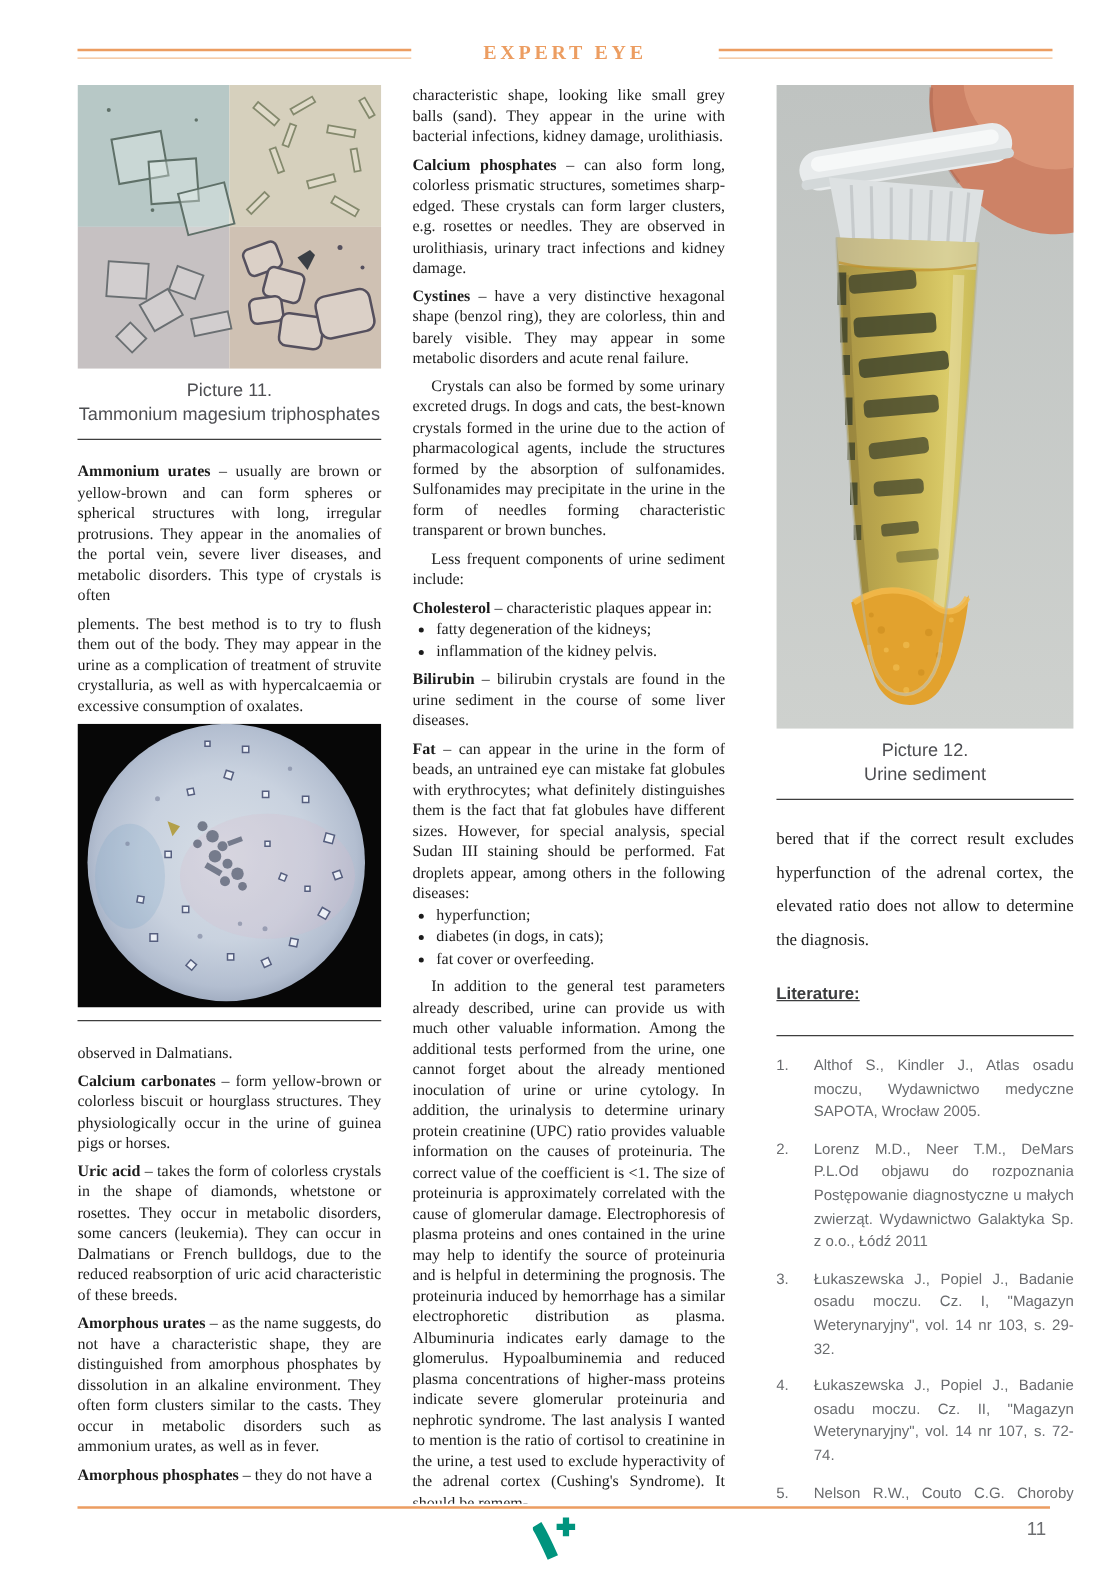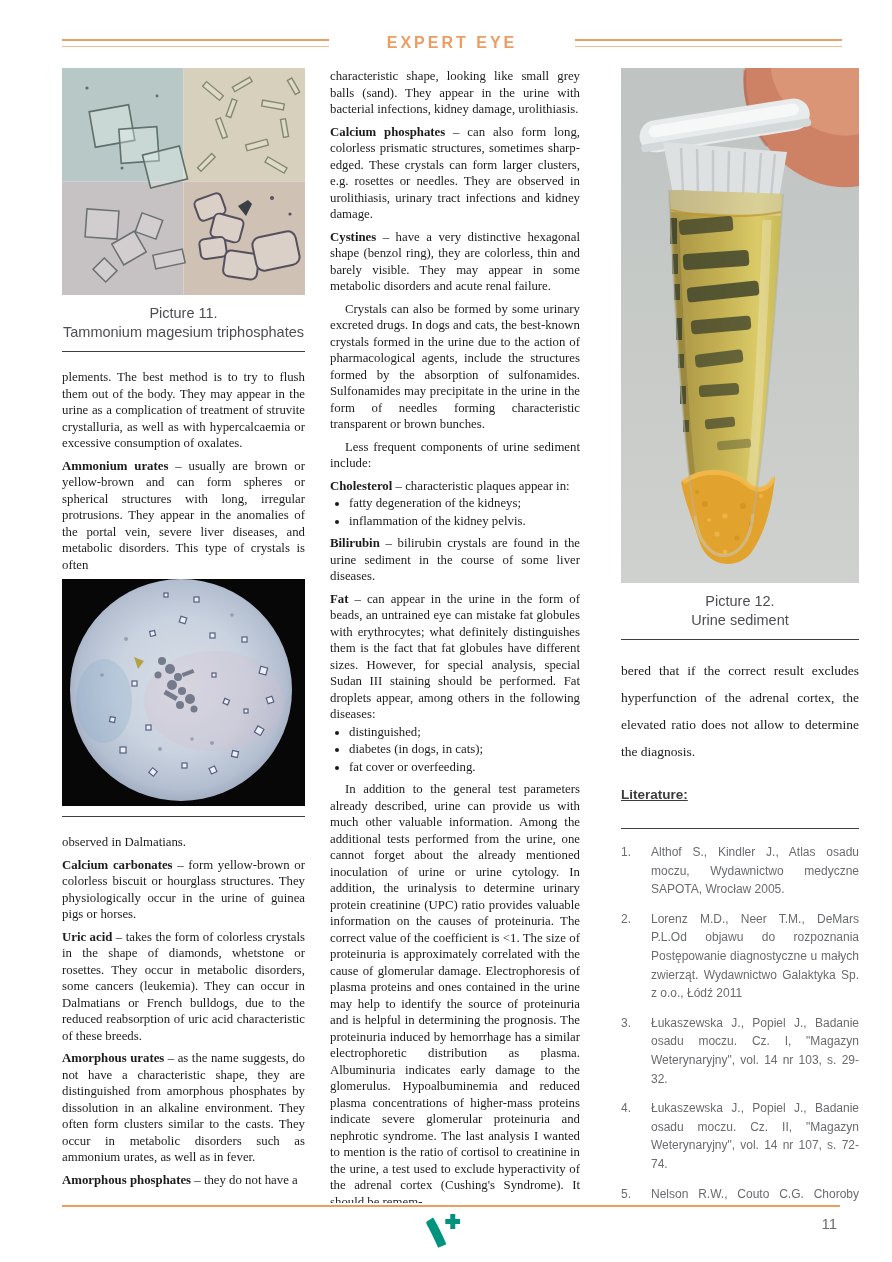--- a/index.html
+++ b/index.html
@@ -4,21 +4,21 @@
 <style>
   html,body{margin:0;padding:0;background:#ffffff;}
   .page{position:relative;width:892px;height:1262px;background:#fff;overflow:hidden;
         font-family:"Liberation Serif",serif;color:#1c1c1c;}
   
   .hdr{position:absolute;left:0;top:34px;width:892px;display:flex;align-items:center;
        padding:0;box-sizing:border-box;}
   .hline{flex:1;height:5px;border-top:2px solid #ec9d61;border-bottom:1px solid #f3bd8f;}
   .hline.left{margin-left:62px;}
   .hline.right{margin-right:50px;}
-  .htitle{font-family:Liberation Sans, sans-serif;font-weight:bold;font-size:16px;
+  .htitle{font-family:Liberation Serif, serif;font-weight:bold;font-size:16px;
           letter-spacing:3px;color:#ec9d61;margin:0 58px;white-space:nowrap;}
   
   .col{position:absolute;top:68px;}
   .col-left{left:62px;width:243px;}
   .col-mid{left:330px;width:250px;height:1135px;overflow:hidden;}
   .col-right{left:621px;width:238px;height:1135px;overflow:hidden;}
   .body-txt{font-size:12.8px;line-height:1.29;}
   .para{margin:0 0 6px 0;text-align:justify;}
   .para:last-child{margin-bottom:0;}
   .lead{font-weight:bold;}
@@ -110,23 +110,23 @@
       </svg>
     </span>
     <div class="caption">
       <div>Picture 11.</div>
       <div>Tammonium magesium triphosphates</div>
     </div>
     <hr class="cap-rule">
 
     <div>
 
+        <p class="para"><b class="lead">Ammonium urates</b><span> – usually are brown or yellow-brown and can form spheres or spherical structures with long, irregular protrusions. They appear in the anomalies of the portal vein, severe liver diseases, and metabolic disorders. This type of crystals is often</span></p>
+
         <p class="para"><b class="lead"></b><span>plements. The best method is to try to flush them out of the body. They may appear in the urine as a complication of treatment of struvite crystalluria, as well as with hypercalcaemia or excessive consumption of oxalates.</span></p>
-
-        <p class="para"><b class="lead">Ammonium urates</b><span> – usually are brown or yellow-brown and can form spheres or spherical structures with long, irregular protrusions. They appear in the anomalies of the portal vein, severe liver diseases, and metabolic disorders. This type of crystals is often</span></p>
       </div>
 
     <span class="fig" style="margin-top:6px">
       <svg width="243" height="227" viewBox="0 0 243 227">
         <defs>
           <radialGradient id="g10" cx="50%" cy="48%" r="55%">
             <stop offset="0%" stop-color="#d7dee6"></stop>
             <stop offset="55%" stop-color="#c9d2df"></stop>
             <stop offset="85%" stop-color="#b3bed0"></stop>
             <stop offset="100%" stop-color="#9aa6bb"></stop>
@@ -221,21 +221,21 @@
         <li>inflammation of the kidney pelvis.</li>
       </ul>
     <div>
 
         <p class="para"><b class="lead">Bilirubin</b><span> – bilirubin crystals are found in the urine sediment in the course of some liver diseases.</span></p>
 
         <p class="para"><b class="lead">Fat</b><span> – can appear in the urine in the form of beads, an untrained eye can mistake fat globules with erythrocytes; what definitely distinguishes them is the fact that fat globules have different sizes. However, for special analysis, special Sudan III staining should be performed. Fat droplets appear, among others in the following diseases:</span></p>
       </div>
     <ul class="blt">
 
-    <li>distinguished;</li>
+    <li>hyperfunction;</li>
         <li>diabetes (in dogs, in cats);</li>
         <li>fat cover or overfeeding.</li>
       </ul>
     <div>
 
         <p class="para ind"><b class="lead"></b><span>In addition to the general test parameters already described, urine can provide us with much other valuable information. Among the additional tests performed from the urine, one cannot forget about the already mentioned inoculation of urine or urine cytology. In addition, the urinalysis to determine urinary protein creatinine (UPC) ratio provides valuable information on the causes of proteinuria. The correct value of the coefficient is &lt;1. The size of proteinuria is approximately correlated with the cause of glomerular damage. Electrophoresis of plasma proteins and ones contained in the urine may help to identify the source of proteinuria and is helpful in determining the prognosis. The proteinuria induced by hemorrhage has a similar electrophoretic distribution as plasma. Albuminuria indicates early damage to the glomerulus. Hypoalbuminemia and reduced plasma concentrations of higher-mass proteins indicate severe glomerular proteinuria and nephrotic syndrome. The last analysis I wanted to mention is the ratio of cortisol to creatinine in the urine, a test used to exclude hyperactivity of the adrenal cortex (Cushing's Syndrome). It should be remem-</span></p>
       </div>
   </div>
 
   <div class="col col-right">

